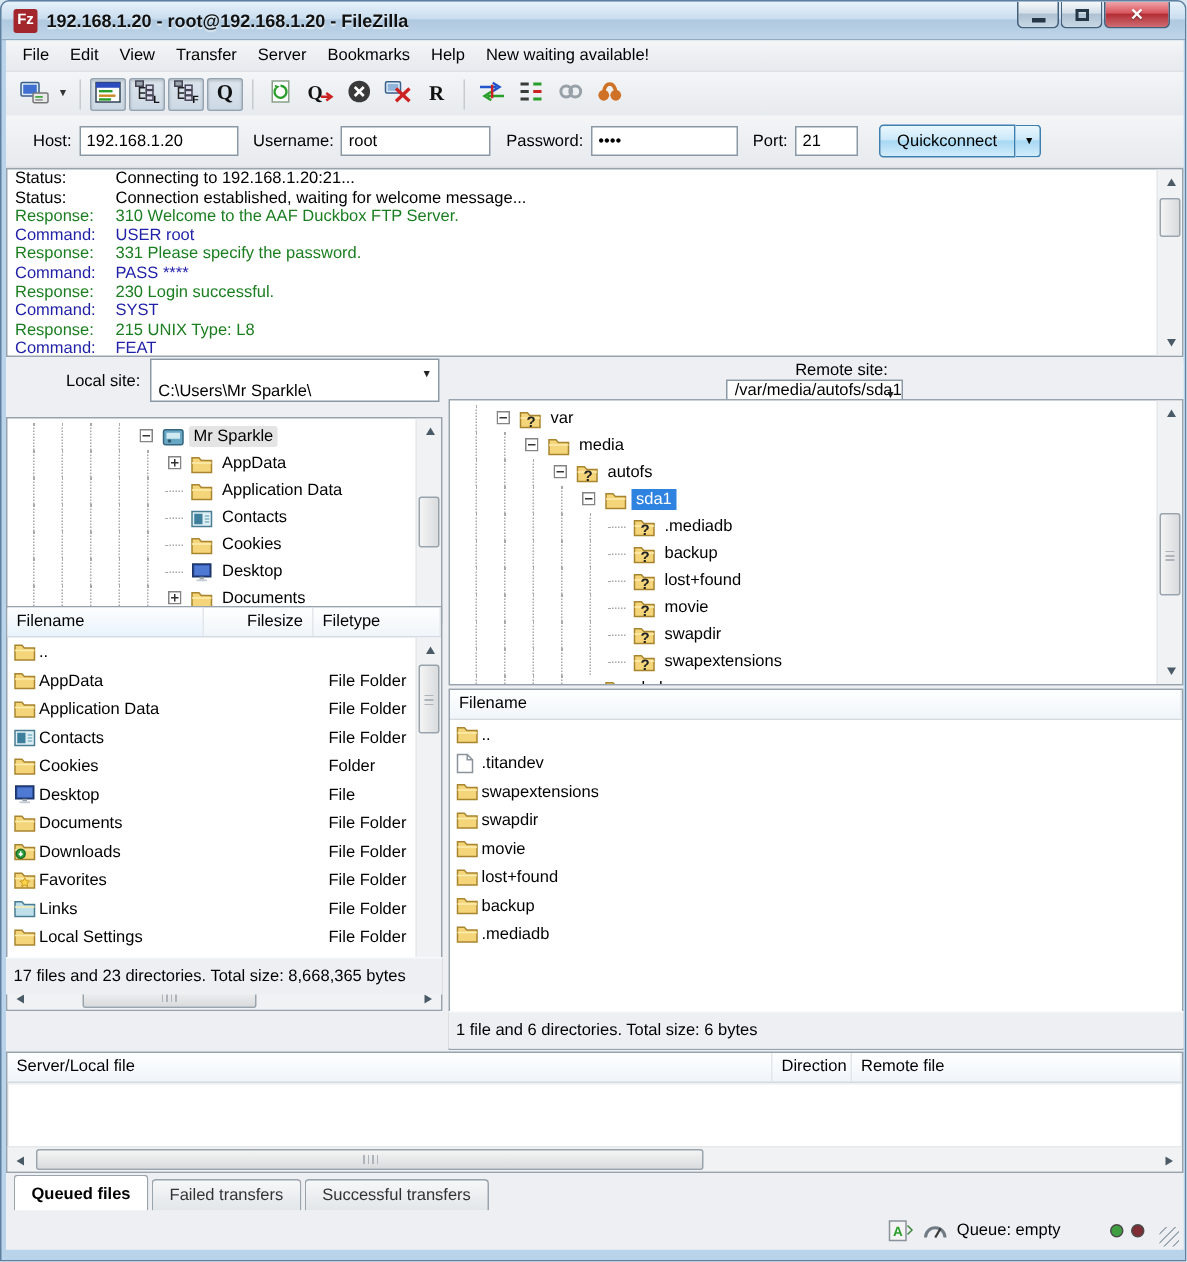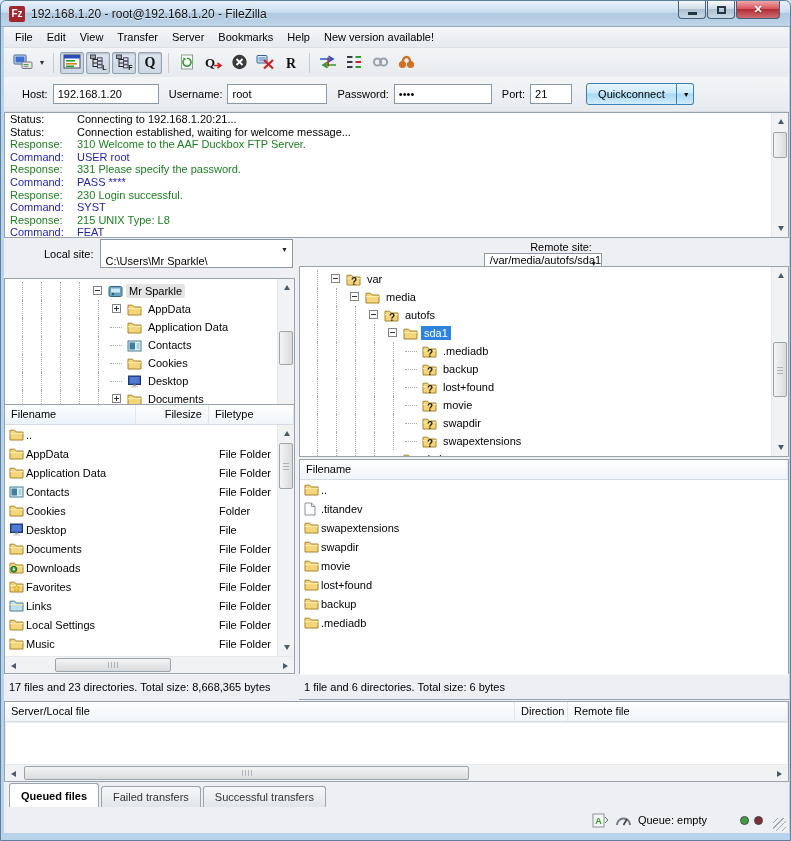--- a/index.html
+++ b/index.html
@@ -6,21 +6,21 @@
   *{box-sizing:border-box;}
   .window{position:relative;width:791px;height:841px;background:#b9d4ea;border:1px solid #5f7f9e;
           border-radius:6px 6px 0 0;overflow:hidden;font-family:"Liberation Sans",sans-serif;
           font-size:11px;color:#000;}
   
   .titlebar{position:absolute;left:0;top:0;width:100%;height:26px;
             background:linear-gradient(180deg,#e7f1fa,#cadeef 45%,#afc9e0 50%,#bfd5e8);
             border-radius:5px 5px 0 0;display:flex;align-items:center;border-bottom:1px solid #93abc0;}
   .fz-icon{width:16px;height:16px;margin:0 6px 0 8px;background:#a3262c;border-radius:2px;color:#fff;
            font-weight:bold;font-size:10px;display:flex;align-items:center;justify-content:center;flex:none;}
-  .title-text{font-size:12px;color:#111;text-shadow:0 1px 1px rgba(255,255,255,.7);}
+  .title-text{font-size:12px;color:#111;text-shadow:0 1px 1px rgba(255,255,255,.7);font-weight:bold;}
   .winbtns{position:absolute;right:10px;top:0;display:flex;}
   .winbtn{width:28px;height:18px;border:1px solid #44607a;border-top:none;border-radius:0 0 4px 4px;
           background:linear-gradient(#f7fafc,#d3dee8 45%,#aec1d2 50%,#c8d8e5);
           display:flex;align-items:center;justify-content:center;margin-left:1px;}
   .winbtn.close{width:44px;background:linear-gradient(#efa7ab,#d9565d 45%,#b32e35 50%,#cd6d72);}
   .glyph-min{width:9px;height:3px;background:#243747;margin-top:7px;}
   .glyph-max{width:9px;height:8px;border:2px solid #243747;}
   .glyph-x{color:#fff;font-weight:bold;font-size:11px;text-shadow:0 1px 1px rgba(0,0,0,.4);}
   
   .client{position:absolute;left:3px;top:26px;width:785px;height:806px;background:#edeff2;}
@@ -137,21 +137,21 @@
 
   <div class="client">
     <div class="bar menubar" id="menubar">
         <span class="menu-item">File</span>
         <span class="menu-item">Edit</span>
         <span class="menu-item">View</span>
         <span class="menu-item">Transfer</span>
         <span class="menu-item">Server</span>
         <span class="menu-item">Bookmarks</span>
         <span class="menu-item">Help</span>
-        <span class="menu-item">New version available!</span>
+        <span class="menu-item">New waiting available!</span>
       </div>
     <div class="bar toolbar" id="toolbar">
         <div class="tb-btn">
           <span><svg width="20" height="17">
               <rect x="1" y="2" width="12" height="9" rx="1" fill="#dcebf5" stroke="#3a5f8a"></rect>
               <rect x="2.5" y="3.5" width="9" height="6" fill="#3f6fd0"></rect>
               <rect x="9" y="9" width="10" height="6.5" rx="1" fill="#e9e9e9" stroke="#777"></rect>
               <rect x="10.5" y="11" width="5" height="1.2" fill="#44aa44"></rect>
               <rect x="10.5" y="13" width="5" height="1.2" fill="#999"></rect>
             </svg></span>
@@ -916,21 +916,21 @@
         <div class="sb-btn" style="left:0">
             <div class="tri left"></div>
           </div>
         <div class="sb-thumb griph" style="left:19px;width:420px"></div>
         <div class="sb-btn" style="right:0">
             <div class="tri right"></div>
           </div>
       </div>
     </div>
 
-    <div class="pstatus" style="left:0;top:647px;width:291px;text-align:right;">
+    <div class="pstatus" style="left:0;top:611px;width:291px;text-align:right;">
       <span>17 files and 23 directories. Total size: 8,668,365 bytes</span>
     </div>
     <div class="pstatus" style="left:295px;top:647px;width:490px;">
       <span>1 file and 6 directories. Total size: 6 bytes</span>
     </div>
 
     <div class="pane" style="left:0;top:674px;width:785px;height:81px;background:#edeff2;">
       <div class="lhead" id="qhead">
           <div class="lh-cell qh-c1">Server/Local file</div>
           <div class="lh-cell qh-c2">Direction</div>

